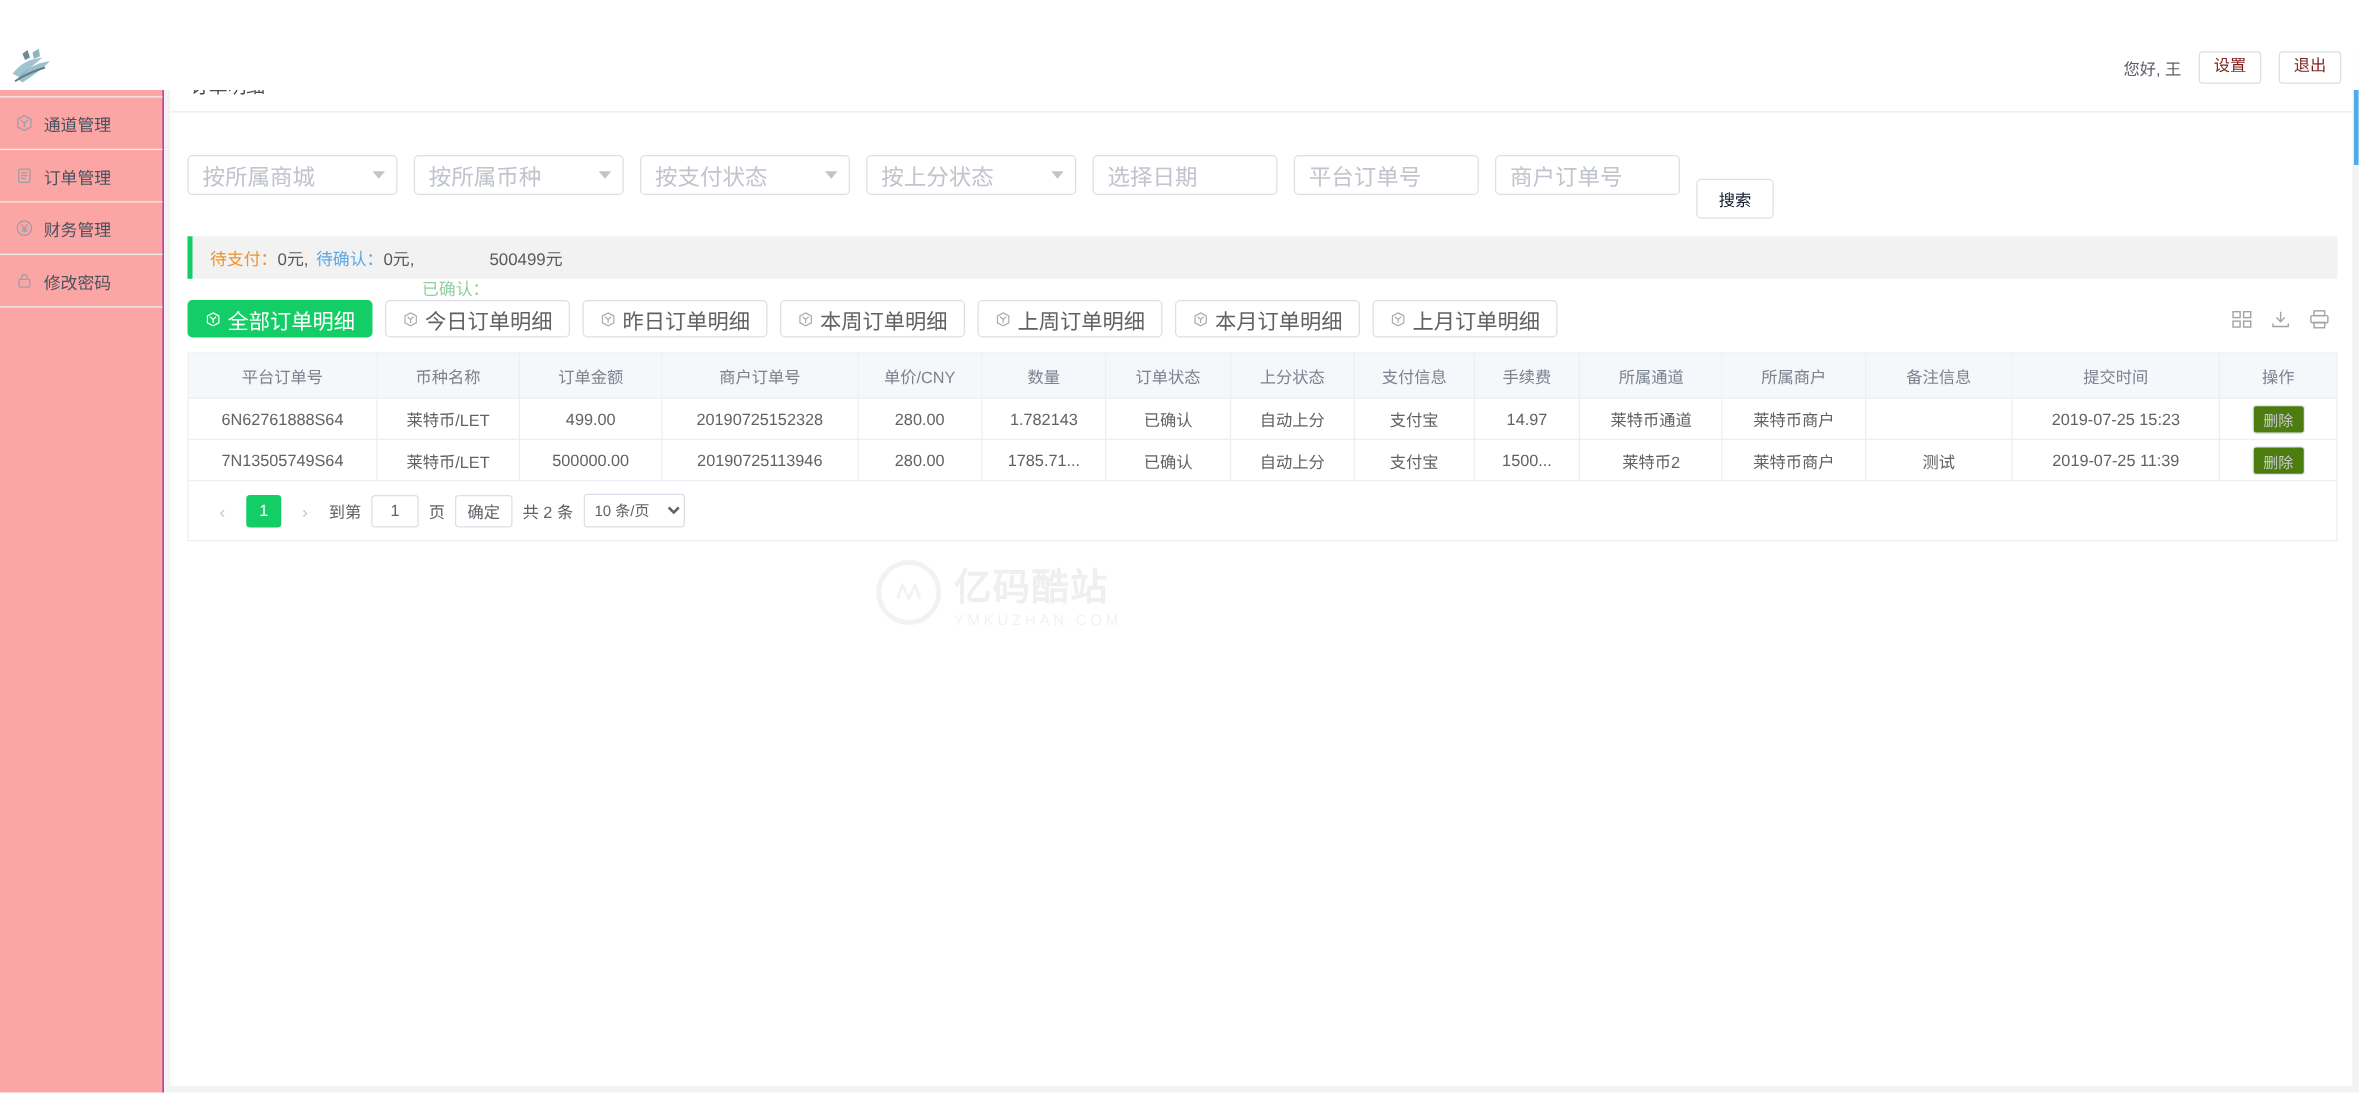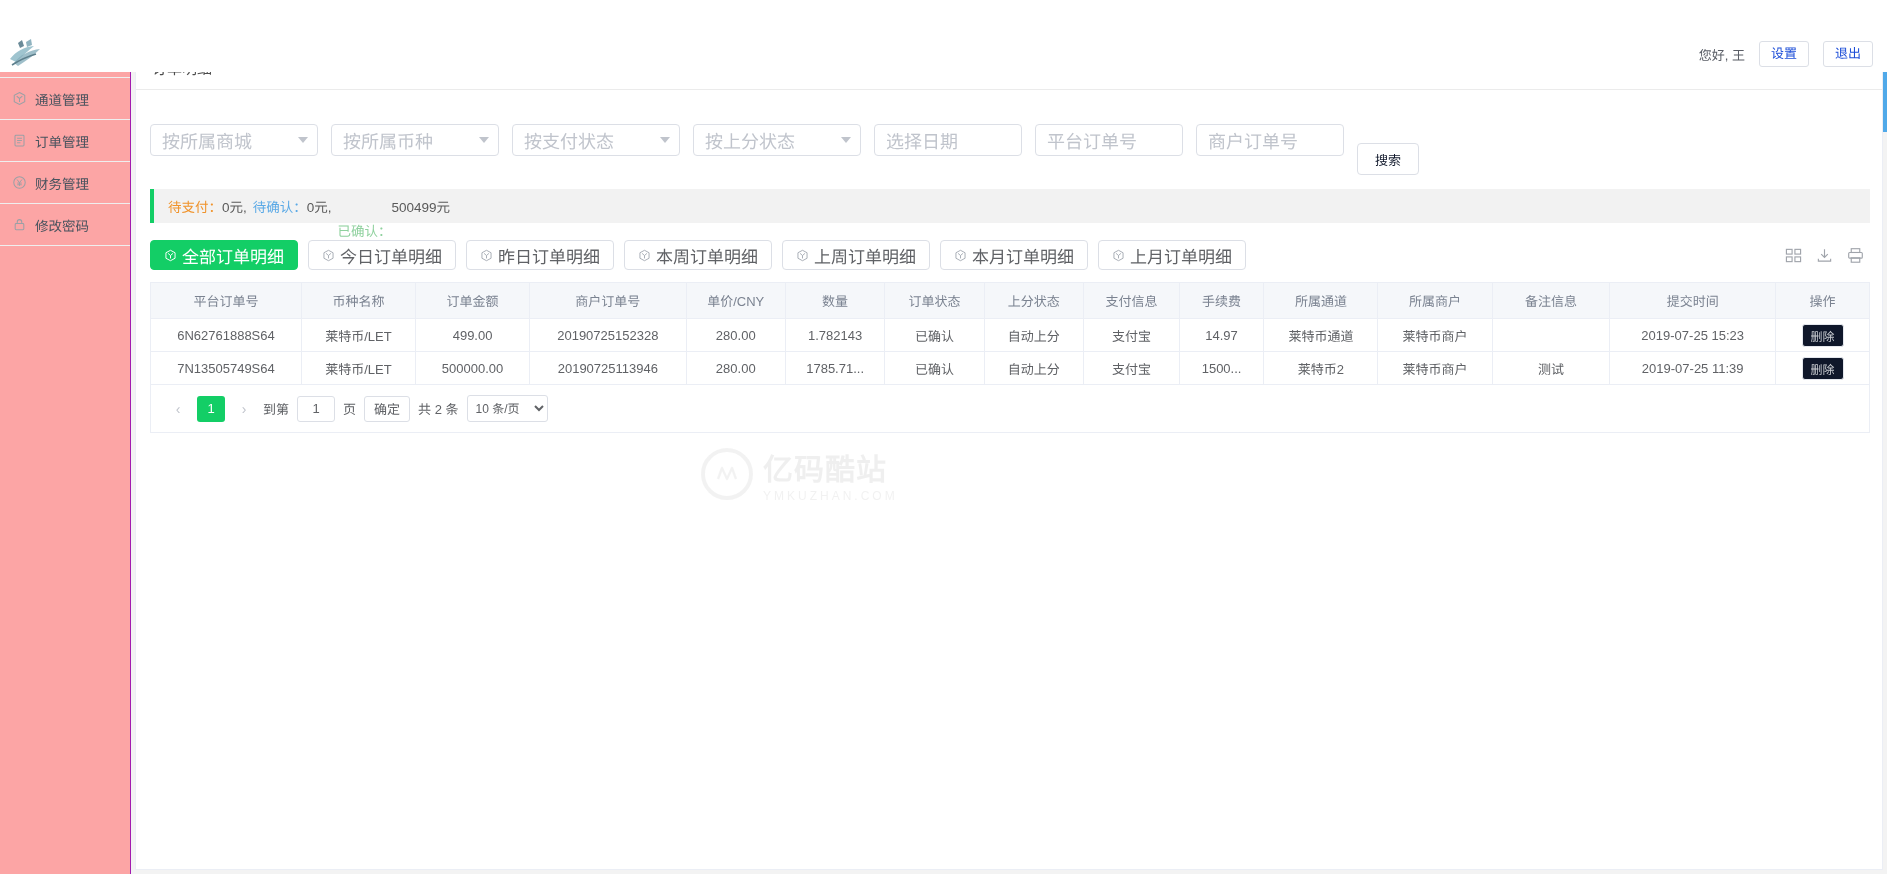--- a/index.html
+++ b/index.html
@@ -32,27 +32,27 @@
   .logo svg { display:block; }
   .topbar-right {
     margin-left: auto;
     display: flex; align-items: center; gap: 14px;
     padding-right: 14px;
   }
   .greeting { font-size: 13px; color: #5a5e66; white-space: nowrap; }
   .hbtn {
     border: 1px solid #dcdfe6;
     background: #ffffff;
-    color: #1d4ed8;
+    color: #7f1d1d;
     font-size: 13px;
     padding: 4px 11px;
     border-radius: 3px;
     cursor: pointer;
     line-height: 1.2;
-    font-family: Liberation Serif, serif;
+    font-family: Liberation Mono, monospace;
   }
 
   
   .sidebar {
     position: absolute; top: 36px; left: 0; bottom: 0; width: 131px;
     background: #fca5a5;
     border-right: 1px solid #a21caf;
     z-index: 20;
   }
   .side-item {
@@ -221,21 +221,21 @@
     white-space: nowrap;
     overflow: hidden;
     text-overflow: ellipsis;
     padding: 0 4px;
   }
   table.grid td:first-child { border-left: 1px solid #ebeef5; }
   td.c-green { color: #8fd19e; }
   td.c-orange { color: #f0932b; }
   .del-btn {
     border: 1px solid #e4e7ed;
-    background: #0f172a;
+    background: #4d7c0f;
     color: #c8cbd0;
     font-size: 12px;
     border-radius: 3px;
     padding: 2px 8px;
     cursor: not-allowed;
     font-family: inherit;
   }
 
   
   .pager {

